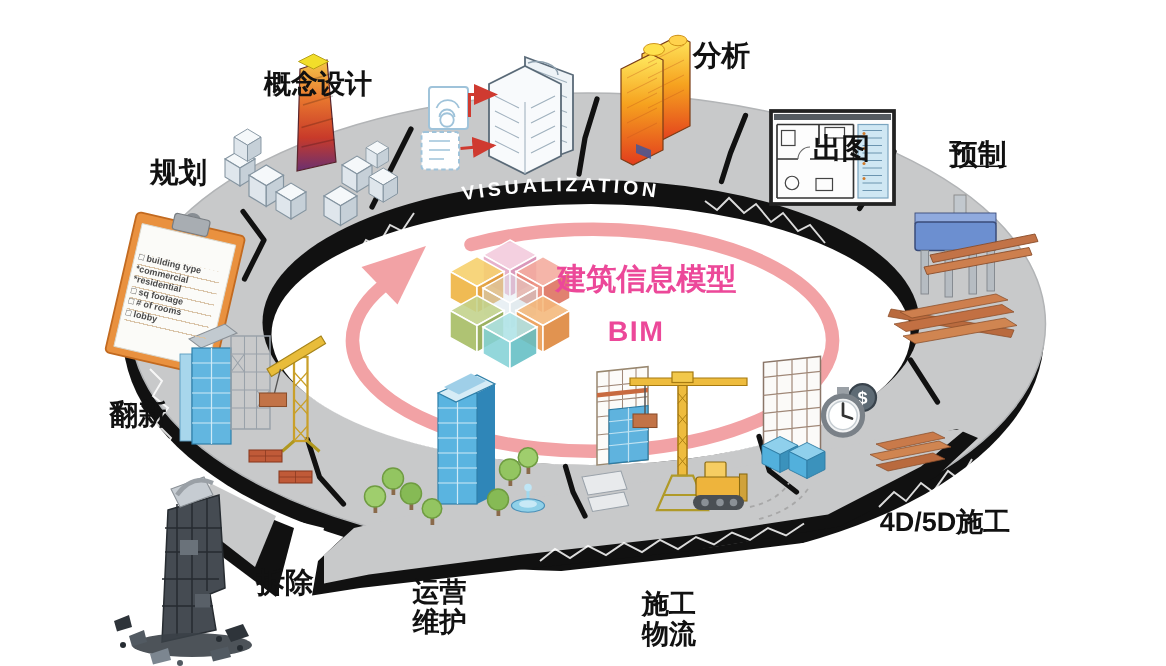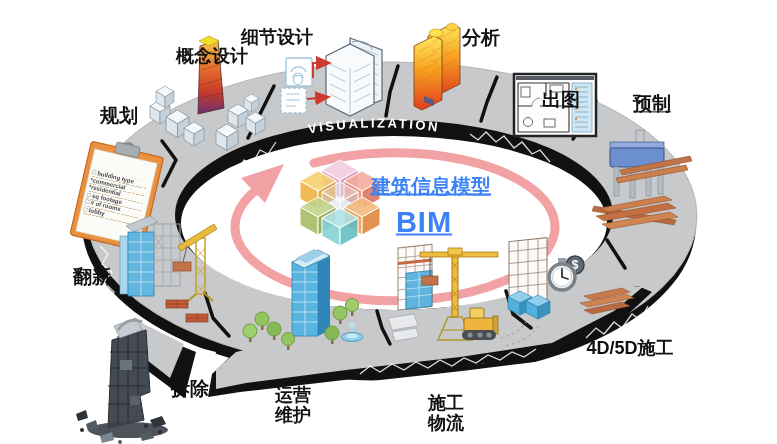--- a/index.html
+++ b/index.html
@@ -1,21 +1,21 @@
 <!DOCTYPE html>
 <html><head>
 <meta charset="utf-8">
 <style>
   html,body{margin:0;padding:0;background:#fff;}
   .stage{position:relative;width:777px;height:444px;background:#fff;overflow:hidden;
          font-family:"Liberation Sans",sans-serif;}
   .stage svg{position:absolute;left:0;top:0;}
   .lbl{position:absolute;transform:translate(-50%,-50%);font-weight:bold;color:#111;
        font-size:18px;line-height:1.12;white-space:pre-line;text-align:left;}
-  .lbl-red{position:absolute;transform:translate(-50%,-50%);font-weight:bold;color:#3b82f6;text-decoration:underline;}
+  .lbl-red{position:absolute;transform:translate(-50%,-50%);font-weight:bold;color:#ec4899;}
   .clip-text{position:absolute;left:93px;top:169px;width:56px;font-size:6px;line-height:7.6px;
        color:#4a4a4a;font-weight:bold;transform:rotate(13deg);transform-origin:0 0;
        white-space:pre-line;
        background:repeating-linear-gradient(180deg,transparent 0 6.8px,#d9c4a8 6.8px 7.6px);}
   .viz-text{font-size:13px;font-weight:bold;letter-spacing:2.5px;fill:#fff;}
   .squig{fill:none;stroke:#fff;stroke-width:1.3;opacity:.85;}
   .divider{fill:none;stroke:#111;stroke-width:3.5;stroke-linecap:round;stroke-linejoin:round;}
   .coin-txt{font-size:12px;font-weight:bold;fill:#fff;text-anchor:middle;
             font-family:"Liberation Sans",sans-serif;}
 </style>
@@ -364,34 +364,33 @@
       <rect x="166" y="300" width="22" height="8" fill="#c05a38" stroke="#8a3a20" stroke-width="0.7"></rect>
       <path d="M177,300 v8 M166,304 h22" stroke="#8a3a20" stroke-width="0.5"></path>
       <rect x="186" y="314" width="22" height="8" fill="#c05a38" stroke="#8a3a20" stroke-width="0.7"></rect>
       <path d="M197,314 v8 M186,318 h22" stroke="#8a3a20" stroke-width="0.5"></path>
     </g>
   </g>
 </svg>
 
 <div class="lbl" style="left:119px;top:116px;font-size:19px;">规划</div>
 <div class="lbl" style="left:188px;top:56px;margin-left:24px;">概念设计</div>
-<div class="lbl" style="left:277px;top:37px;">细节设计</div>
 <div class="lbl" style="left:481px;top:38px;font-size:19px;">分析</div>
 <div class="lbl" style="left:561px;top:54px;font-size:19px;margin-top:46px;">出图</div>
 <div class="lbl" style="left:652px;top:104px;font-size:19px;text-decoration:underline;">预制</div>
 <div class="lbl" style="left:630px;top:348px;">4D/5D施工</div>
 <div class="lbl" style="left:446px;top:413px;">施工
 物流</div>
 <div class="lbl" style="left:293px;top:405px;">运营
 维护</div>
 <div class="lbl" style="left:170px;top:389px;font-size:19px;margin-left:20px;">拆除</div>
 <div class="lbl" style="left:92px;top:277px;font-size:19px;">翻新</div>
 
 <div class="lbl-red" style="left:431px;top:186px;font-size:20px;">建筑信息模型</div>
-<div class="lbl-red" style="left:424px;top:222px;font-size:29px;letter-spacing:1px;">BIM</div>
+<div class="lbl-red" style="left:424px;top:222px;font-size:19px;letter-spacing:1px;">BIM</div>
 
 <div class="clip-text">□ building type
 *commercial
 *residential
 □ sq footage
 □ # of rooms
 □ lobby</div>
 
 </div>
 

